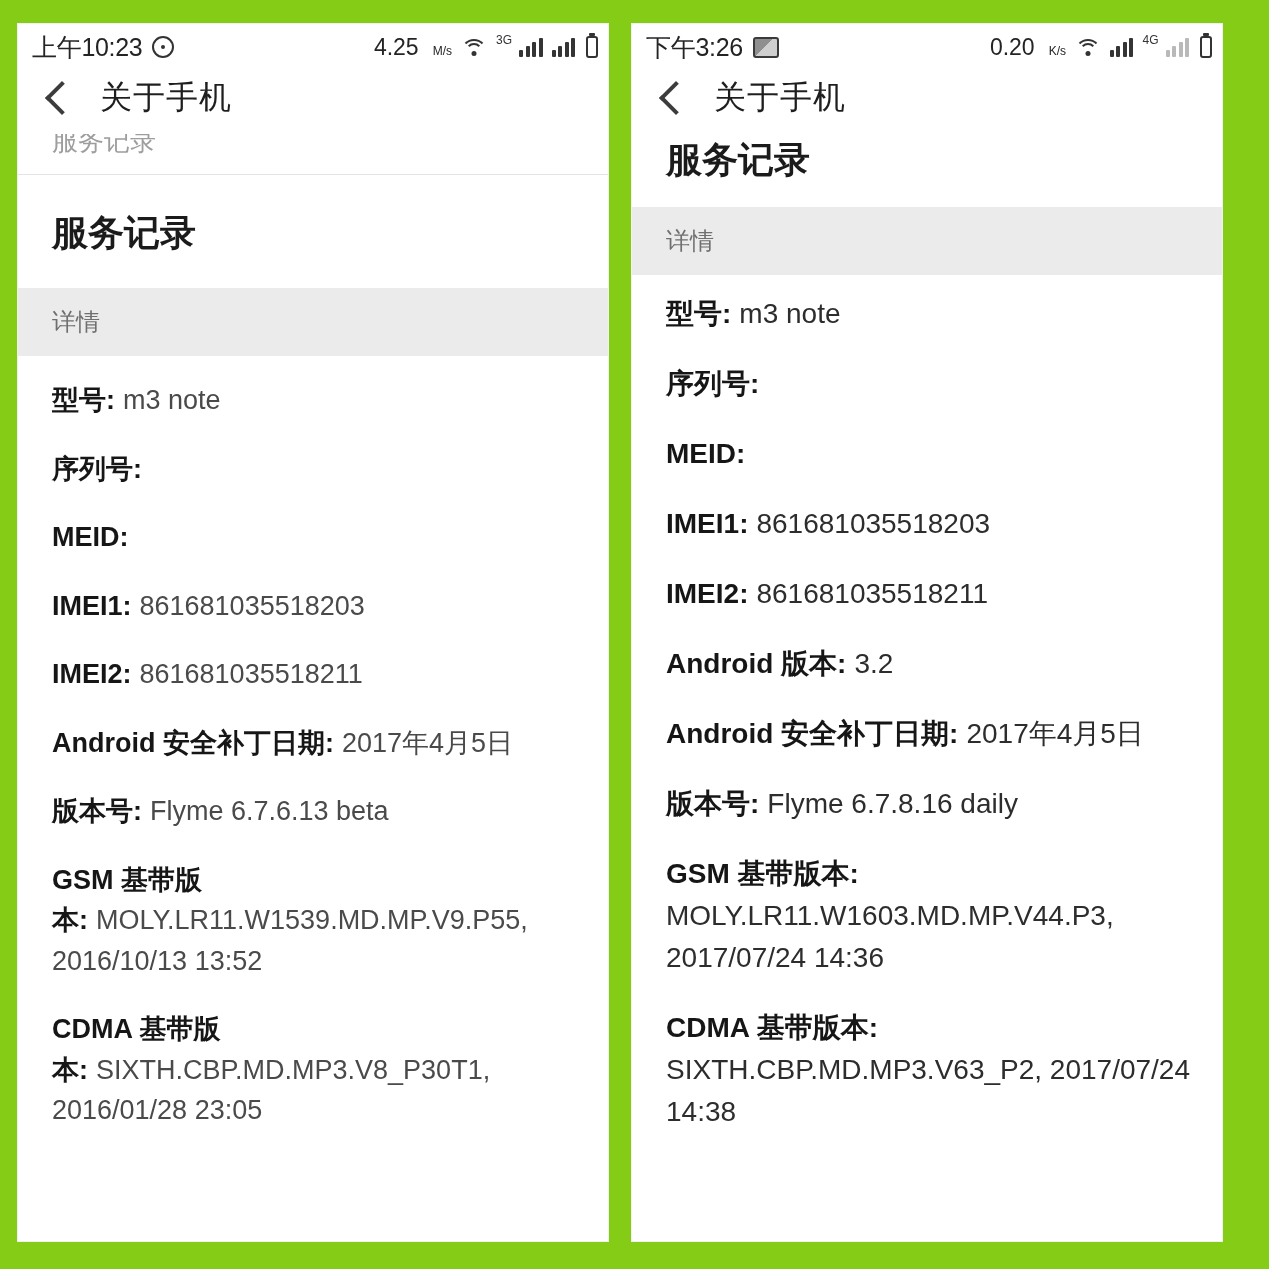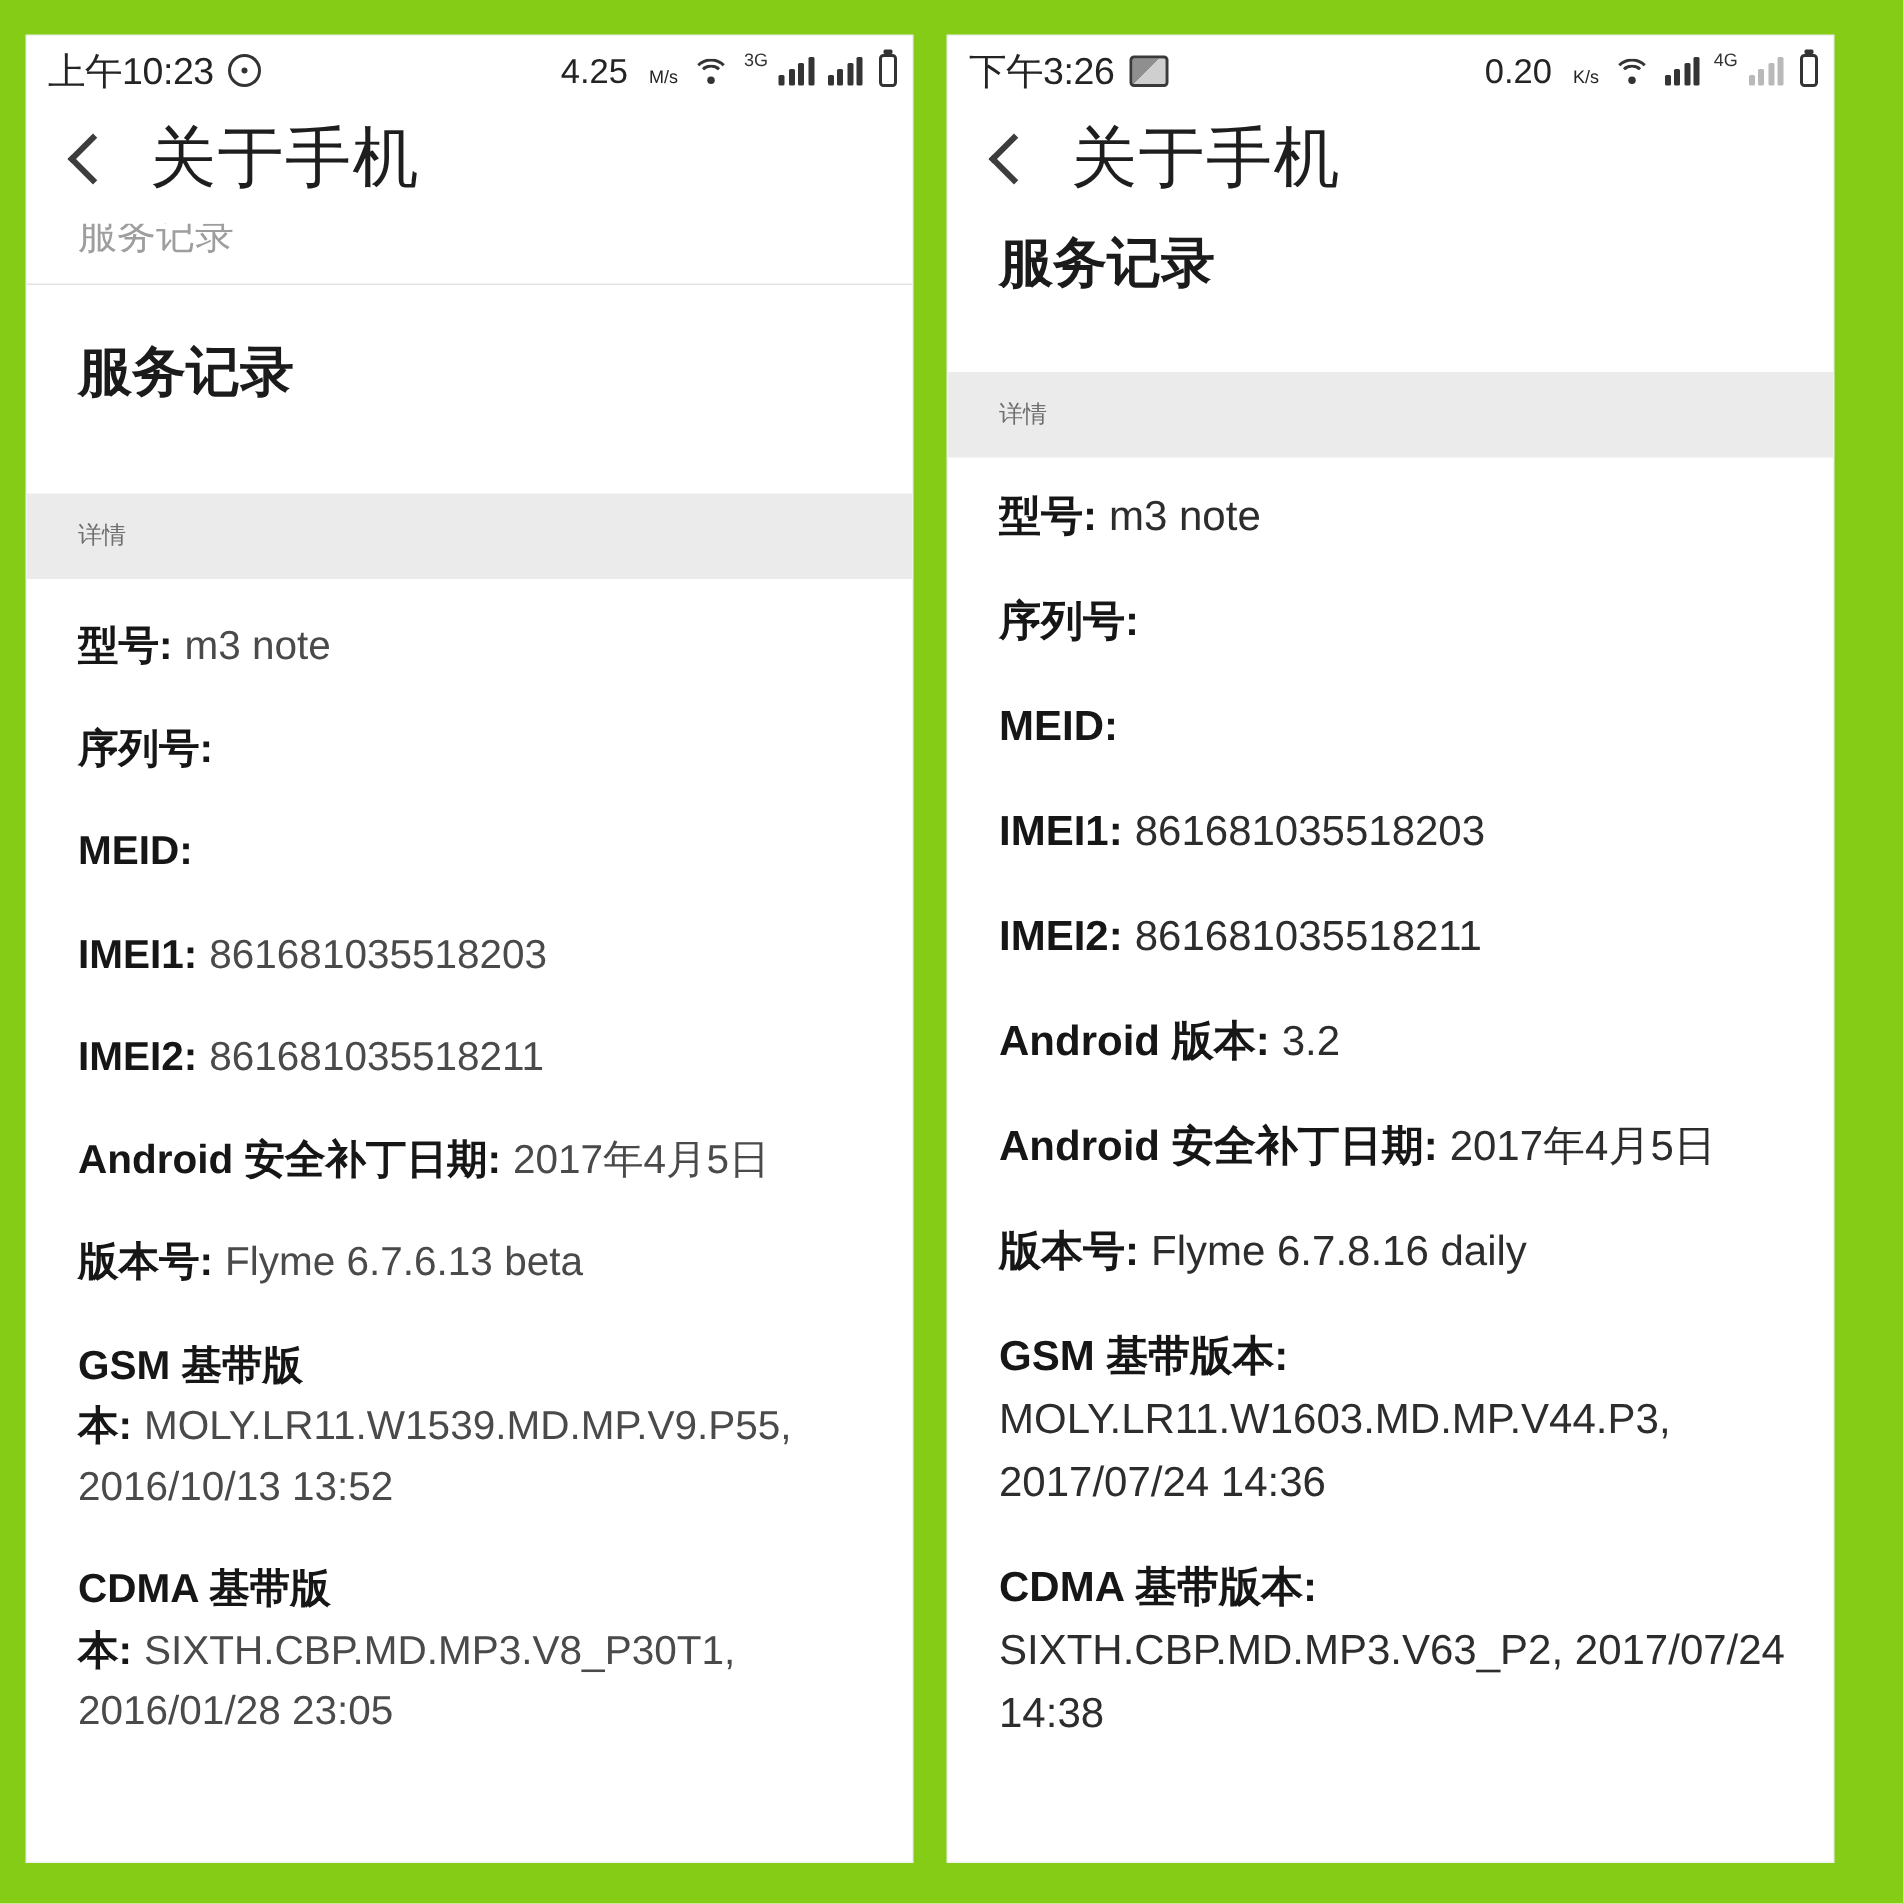--- a/index.html
+++ b/index.html
@@ -169,21 +169,21 @@
     padding: 6px 0 14px 28px;
   }
   .back-chevron {
     width: 20px; height: 20px;
     border-left: 4px solid #3c3c3c;
     border-bottom: 4px solid #3c3c3c;
     transform: rotate(45deg);
     margin-left: 4px;
   }
   .title-text {
-    font-size: 44px;
+    font-size: 32px;
     color: #1e1e1e;
     letter-spacing: 1px;
   }
 
   
   .content {
     position: relative;
     overflow: hidden;
   }
   .phone.left .content { height: calc(1217px - 46px - 70px); }
@@ -208,23 +208,22 @@
     color: #1b1b1b;
     font-weight: bold;
     padding: 34px 0 30px 34px;
   }
   .section-title.tight {
     padding: 2px 0 22px 34px;
   }
   .subheader {
     background: #ebebeb;
     color: #6f6f6f;
-    font-size: 16px;
+    font-size: 24px;
     padding: 18px 0 18px 34px;
-    margin-top: 26px;
   }
   .rows {
     padding: 16px 30px 0 34px;
   }
   .row {
     font-size: 27px;
     color: #1f1f1f;
     line-height: 1.5;
     padding: 14px 0;
     display: block;

